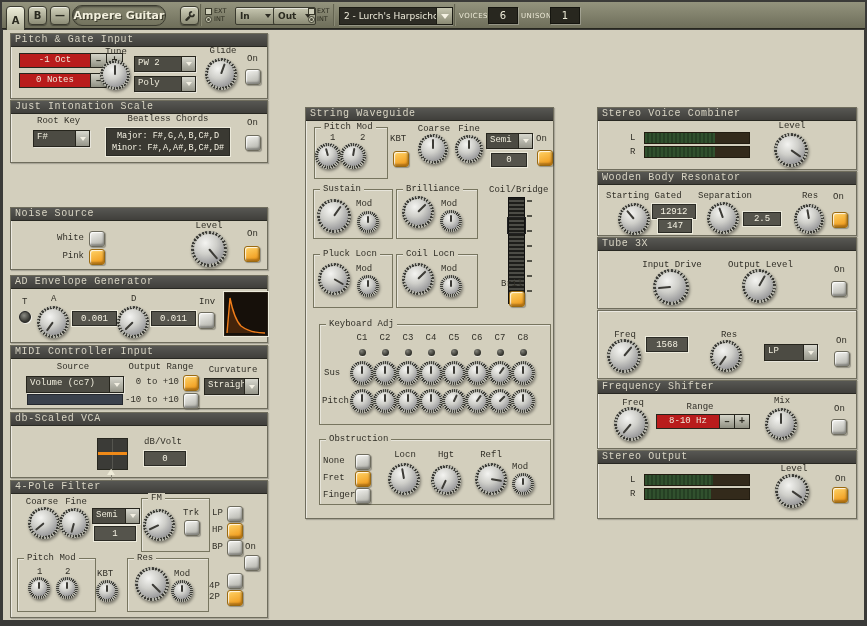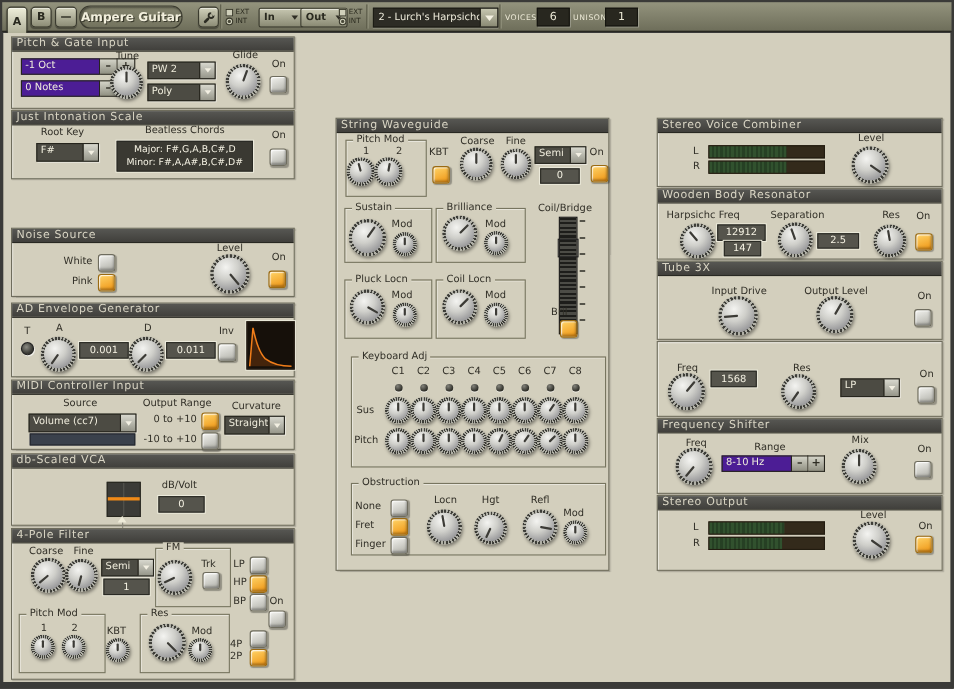--- a/index.html
+++ b/index.html
@@ -29,21 +29,21 @@
   .snapdrop .sd-label{flex:1;color:#efecdc;font-size:9px;padding:0 4px;white-space:nowrap;overflow:hidden;}
   .snapdrop .sd-btn{width:15px;height:100%;background:linear-gradient(#c6c6b0,#8a8a74);border-left:1px solid #1c1c14;
     display:flex;align-items:center;justify-content:center;}
   .snapdrop .sd-btn::after{content:"";border-left:4px solid transparent;border-right:4px solid transparent;border-top:5px solid #f4f1e2;}
   .tlabel{position:absolute;font-size:7px;letter-spacing:.5px;color:#ece9d6;}
   .tvalue{position:absolute;width:28px;height:15px;background:#28271f;border:1px solid #15150f;color:#ece9d6;
     font-size:10px;display:flex;align-items:center;justify-content:center;box-shadow:1px 1px 0 rgba(255,255,255,.25);}
   
   .main{position:absolute;left:3px;top:30px;width:861px;height:590px;background:#d3cfbd;}
   .panel{position:absolute;background:#d3cfbd;border:1px solid #6f6d5d;
-    box-shadow:inset 1px 1px 0 rgba(255,255,255,.55),1px 1px 1px rgba(0,0,0,.2);}
+    box-shadow:inset 1px 1px 0 rgba(255,255,255,.55),1px 1px 1px rgba(0,0,0,.2);font-family:Liberation Mono, monospace;}
   .phead{position:absolute;left:0;top:0;right:0;height:12px;background:linear-gradient(#575753,#403f3b);
     border-bottom:1px solid #282822;color:#d9d5c4;font-size:10px;line-height:12px;padding-left:4px;letter-spacing:.6px;white-space:nowrap;overflow:hidden;}
   .lbl{position:absolute;font-size:9px;color:#312f27;white-space:nowrap;}
   .tc{text-align:center;}.tr{text-align:right;}
   .gbox{position:absolute;border:1px solid #77755f;box-shadow:inset 1px 1px 0 rgba(255,255,255,.45);}
   .glabel{position:absolute;top:-6px;left:6px;background:#d3cfbd;padding:0 3px;font-size:9px;color:#312f27;white-space:nowrap;}
   .knob{position:absolute;border-radius:50%;border:3px solid transparent;box-sizing:border-box;
     background:radial-gradient(circle at 38% 30%,#f4f4f1 0%,#cfcfca 40%,#98989a 78%,#737374 100%) padding-box,
                repeating-conic-gradient(#3d3d38 0 6deg,#b0b0a6 6deg 12deg) border-box;
     box-shadow:1px 2px 3px rgba(0,0,0,.4);}
@@ -55,21 +55,21 @@
   .toggle.on{background:linear-gradient(160deg,#ffd468,#ee9312);border-color:#9a6a12;}
   .vbox{position:absolute;background:#55544c;border:1px solid #2a2a24;color:#f6f3e4;font-size:9px;
     display:flex;align-items:center;justify-content:center;box-shadow:0 0 0 1px #eceadb;}
   .dropdown{position:absolute;height:14px;background:#4c4b43;border:1px solid #26251d;display:flex;align-items:stretch;
     box-shadow:1px 1px 0 rgba(255,255,255,.45);}
   .dd-label{flex:1;color:#efecdc;font-size:9px;line-height:13px;padding:0 3px;white-space:nowrap;overflow:hidden;}
   .dd-btn{width:13px;background:linear-gradient(#d8d8ce,#96968a);border-left:1px solid #26251d;
     display:flex;align-items:center;justify-content:center;}
   .dd-btn::after{content:"";border-left:3px solid transparent;border-right:3px solid transparent;border-top:4px solid #f2efe2;}
   .stepper{position:absolute;height:15px;display:flex;}
-  .st-val{width:64px;background:#4c1d95;border:1px solid #26251d;color:#efecdc;font-size:9px;line-height:13px;padding:0 3px;}
+  .st-val{width:64px;background:#b91c1c;border:1px solid #26251d;color:#efecdc;font-size:9px;line-height:13px;padding:0 3px;text-align:center;}
   .st-btn{width:15px;border:1px solid #26251d;border-left:none;background:linear-gradient(#d4d4c8,#909082);
     color:#2e2d24;font-size:10px;font-weight:bold;display:flex;align-items:center;justify-content:center;}
   .meter{position:absolute;height:10px;background:#332a1b;border:1px solid #221c10;}
   .lit{height:100%;background:repeating-linear-gradient(90deg,#31512e 0 2px,#264024 2px 4px);}
   .led{position:absolute;width:7px;height:7px;border-radius:50%;
     background:radial-gradient(circle at 35% 30%,#83837b,#2e2e28 70%);box-shadow:0 1px 0 rgba(255,255,255,.55);}
   .tled{position:absolute;width:10px;height:10px;border-radius:50%;border:1px solid #222;
     background:radial-gradient(circle at 40% 35%,#8c8c84,#3a3a34 65%);box-shadow:1px 1px 0 rgba(255,255,255,.6);}
   .envbox{position:absolute;background:#16100a;border:1px solid #2a2218;box-shadow:0 0 0 1px #eceadb;}
   .vslider{position:absolute;width:15px;background:repeating-linear-gradient(180deg,#1d1d1a 0 2px,#4c4c46 2px 4px);
@@ -512,21 +512,21 @@
           <div class="lit" style="width:67%"></div>
         </div>
       <div class="lbl tc" style="left:176px;top:13px;width:36px">Level</div>
       <div class="knob" style="left:176px;top:25px;width:34px;height:34px">
           <div class="kp" style="transform:rotate(125deg)"></div>
         </div>
     </div>
 
     <div class="panel" style="left:594px;top:141px;width:258px;height:63px">
       <div class="phead">Wooden Body Resonator</div>
-      <div class="lbl" style="left:8px;top:19px">Harpsichc Freq</div>
+      <div class="lbl" style="left:8px;top:19px">Starting Gated</div>
       <div class="knob" style="left:20px;top:31px;width:32px;height:32px">
           <div class="kp" style="transform:rotate(-40deg)"></div>
         </div>
       <div class="vbox" style="left:54px;top:32px;width:42px;height:13px">12912</div>
       <div class="vbox" style="left:60px;top:47px;width:32px;height:12px">147</div>
       <div class="lbl tc" style="left:98px;top:19px;width:58px">Separation</div>
       <div class="knob" style="left:109px;top:30px;width:32px;height:32px">
           <div class="kp" style="transform:rotate(-20deg)"></div>
         </div>
       <div class="vbox" style="left:145px;top:40px;width:36px;height:12px">2.5</div>

